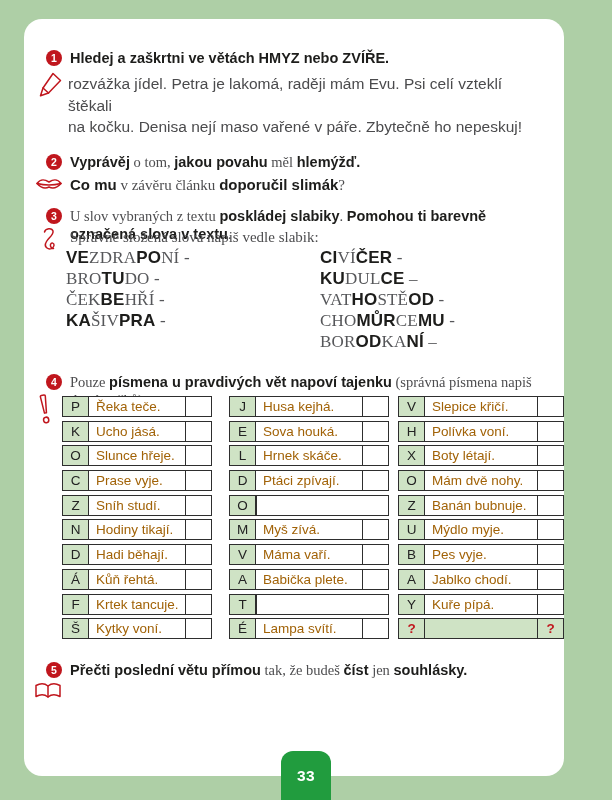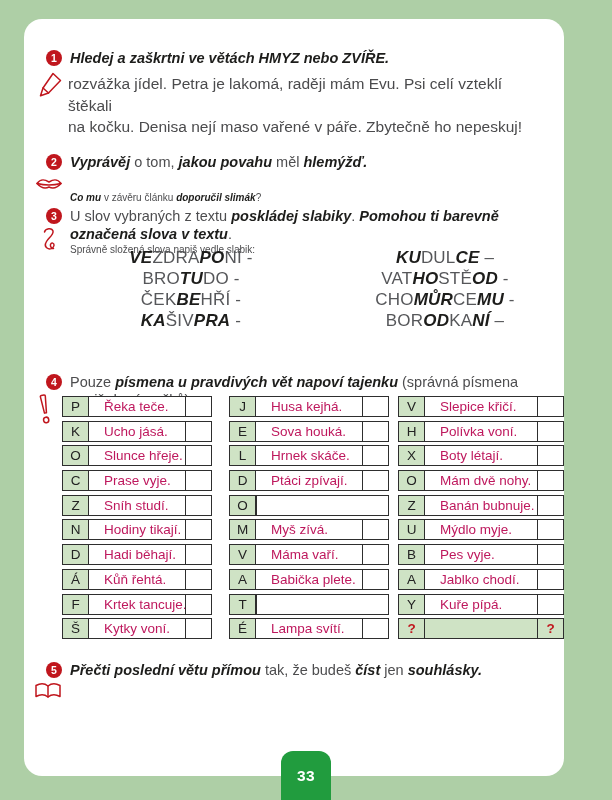--- a/index.html
+++ b/index.html
@@ -15,42 +15,42 @@
   }
   .ex-head{
     position:absolute;left:22px;right:16px;display:flex;gap:8px;align-items:flex-start;
     font-size:14.5px;line-height:18px;
   }
   .badge{
     flex:0 0 auto;width:16px;height:16px;border-radius:50%;
     background:#c0161d;color:#fff;font-size:10.5px;font-weight:700;
     display:flex;align-items:center;justify-content:center;margin-top:0.5px;
   }
-  .bseg{font-weight:700;color:#1d1d1b;font-style:italic;}
-  .rseg{font-weight:400;color:#4d4d4f;}
-  .sub-line{position:absolute;font-size:10px;line-height:18px;margin-top:13px;}
+  .bseg{font-weight:700;color:#1d1d1b;}
+  .rseg{font-weight:400;color:#4d4d4f;font-family:Liberation Serif, serif;}
+  .sub-line{position:absolute;font-size:15px;line-height:18px;}
   .body-lines{position:absolute;left:44px;right:16px;}
   .bl{font-size:15.5px;line-height:21.5px;color:#4b4b4d;}
   .icon{position:absolute;}
   .icon path,.icon ellipse{stroke:#c0161d;fill:none;stroke-width:1.5;stroke-linejoin:round;stroke-linecap:round;}
-  .syl-col{position:absolute;top:229px;width:250px;text-align:center;}
+  .syl-col{position:absolute;top:229px;width:250px;}
   .syl-line{height:20.9px;font-size:17px;letter-spacing:0.2px;white-space:nowrap;}
   .syl-line .rseg{color:#56575a;}
   .wtable{position:absolute;top:377px;}
   .trow{
     display:flex;height:19px;border:1px solid #2e2e2e;margin-bottom:3.7px;background:#fff;
   }
   .tl{
     width:25px;background:#cfe3c5;border-right:1px solid #2e2e2e;
     display:flex;align-items:center;justify-content:center;
     font-size:13.5px;color:#222;flex:0 0 auto;
   }
   .ts{
-    flex:1;display:flex;align-items:center;padding-left:15px;
-    font-size:13.5px;color:#be185d;white-space:nowrap;overflow:hidden;
+    flex:1;display:flex;align-items:center;padding-left:7px;
+    font-size:13.5px;color:#a16207;white-space:nowrap;overflow:hidden;
   }
   .ta{
     width:25px;border-left:1px solid #2e2e2e;flex:0 0 auto;
     display:flex;align-items:center;justify-content:center;
     font-size:13.5px;
   }
   .trow.hl{background:#cfe3c5;}
   .trow.hl .tl,.trow.hl .ta{color:#c0161d;font-weight:700;}
   .page-tab{
     position:absolute;left:281px;top:751px;width:50px;height:49px;
@@ -103,20 +103,21 @@
     </svg>
     <div class="sub-line" style="left:46px;top:209px"><span class="rseg">Správně složená slova napiš vedle slabik:</span></div>
 
     <div class="syl-col" style="left:42px">
         <div class="syl-line"><span class="bseg">VE</span><span class="rseg">ZDRA</span><span class="bseg">PO</span><span class="rseg">NÍ</span><span class="rseg"> -</span></div>
         <div class="syl-line"><span class="rseg">BRO</span><span class="bseg">TU</span><span class="rseg">DO</span><span class="rseg"> -</span></div>
         <div class="syl-line"><span class="rseg">ČEK</span><span class="bseg">BE</span><span class="rseg">HŘÍ</span><span class="rseg"> -</span></div>
         <div class="syl-line"><span class="bseg">KA</span><span class="rseg">ŠIV</span><span class="bseg">PRA</span><span class="rseg"> -</span></div>
       </div>
     <div class="syl-col" style="left:296px">
+        <div class="syl-line"><span class="bseg">CI</span><span class="rseg">VÍ</span><span class="bseg">ČER</span><span class="rseg"> -</span></div>
         <div class="syl-line"><span class="bseg">KU</span><span class="rseg">DUL</span><span class="bseg">CE</span><span class="rseg"> –</span></div>
         <div class="syl-line"><span class="rseg">VAT</span><span class="bseg">HO</span><span class="rseg">STĚ</span><span class="bseg">OD</span><span class="rseg"> -</span></div>
         <div class="syl-line"><span class="rseg">CHO</span><span class="bseg">MŮR</span><span class="rseg">CE</span><span class="bseg">MU</span><span class="rseg"> -</span></div>
         <div class="syl-line"><span class="rseg">BOR</span><span class="bseg">OD</span><span class="rseg">KA</span><span class="bseg">NÍ</span><span class="rseg"> –</span></div>
       </div>
 
     <div class="ex-head" style="top:354px">
       <span class="badge">
           <span>4</span>
         </span>

